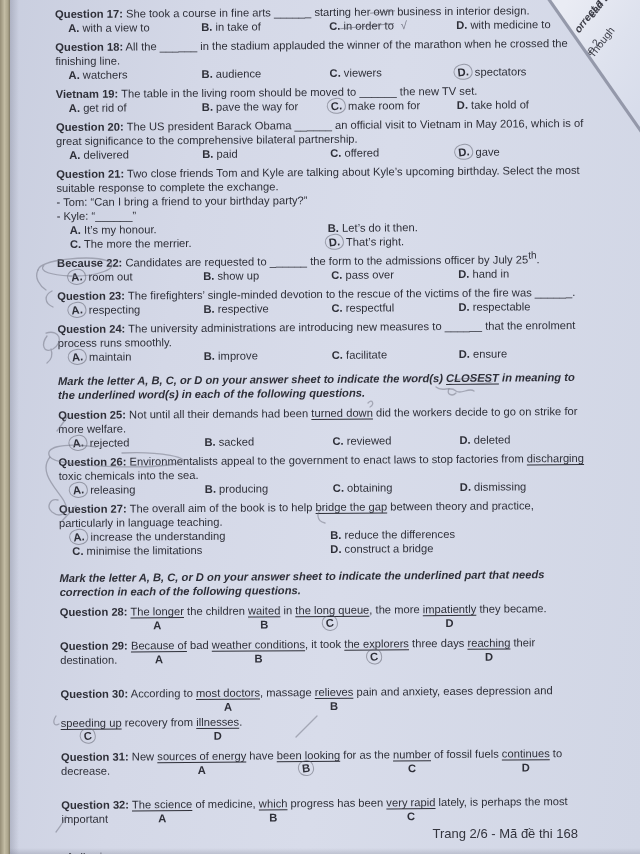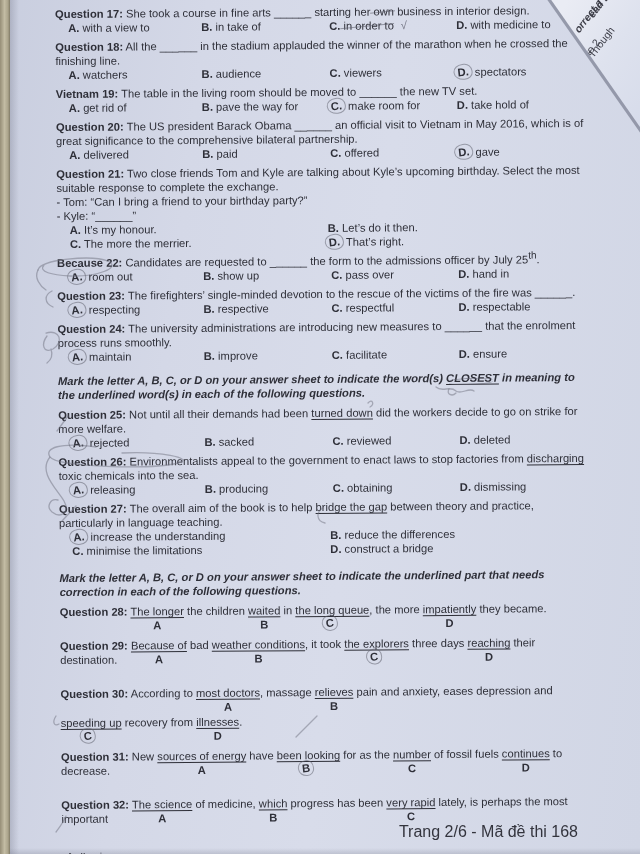--- a/index.html
+++ b/index.html
@@ -52,21 +52,21 @@
   .ultr.circ{transform:translateX(-50%) rotate(-6deg);}
   .sup{vertical-align:super;font-size:10px;line-height:0;}
   .pstrike{position:relative;}
   .pstrike::after{content:"";position:absolute;left:-3px;right:-1px;top:6px;
     border-top:1.2px solid rgba(96,98,112,.6);transform:rotate(-5deg);}
   .pcheck{color:rgba(96,98,112,.8);margin-left:7px;}
   .heading{font-weight:bold;font-style:italic;margin:10px 0 6px 0;}
   .heading.h3{margin-top:13px;}
   .squig::after{content:"";position:absolute;left:3px;right:6px;bottom:-7px;height:5px;
     border-bottom:1.3px solid rgba(96,98,112,.5);border-radius:40%;transform:rotate(-2deg);}
-  .footer{position:absolute;right:62px;bottom:13px;font-size:16px;color:#33343d;}
+  .footer{position:absolute;right:62px;bottom:13px;font-size:13px;color:#33343d;}
   svg.pencil{position:absolute;left:0;top:0;pointer-events:none;}
 </style>
 </head>
 <body>
 
 <div class="edge-left"></div>
 <div class="edge-left-shade"></div>
 <div class="edge-bottom"></div>
 
 <div class="corner-shadow"></div>

